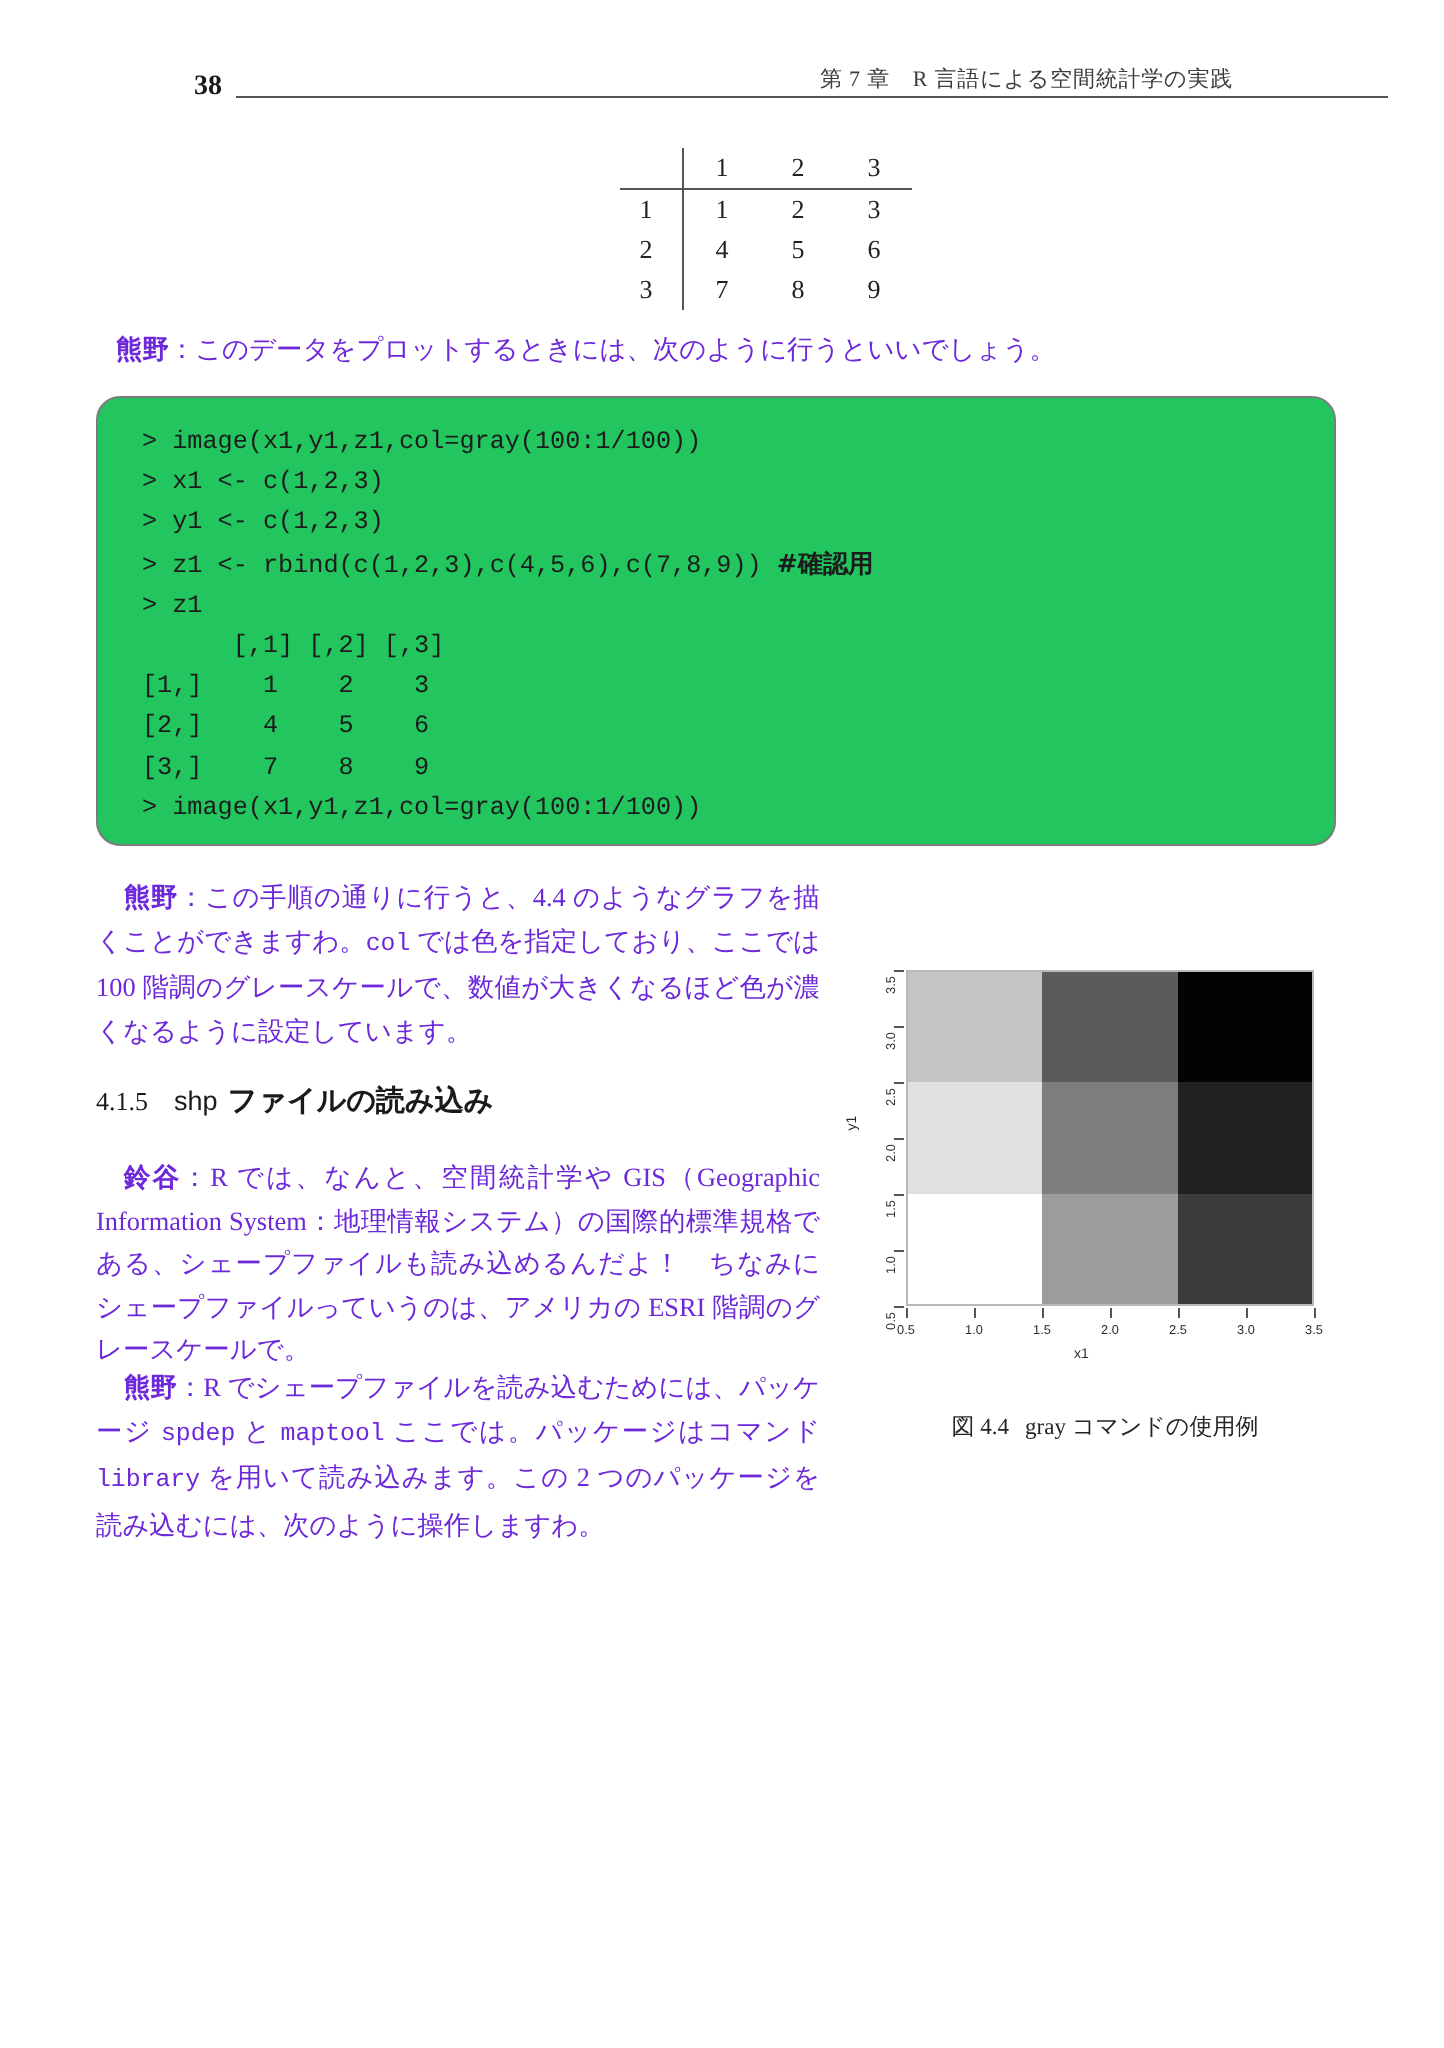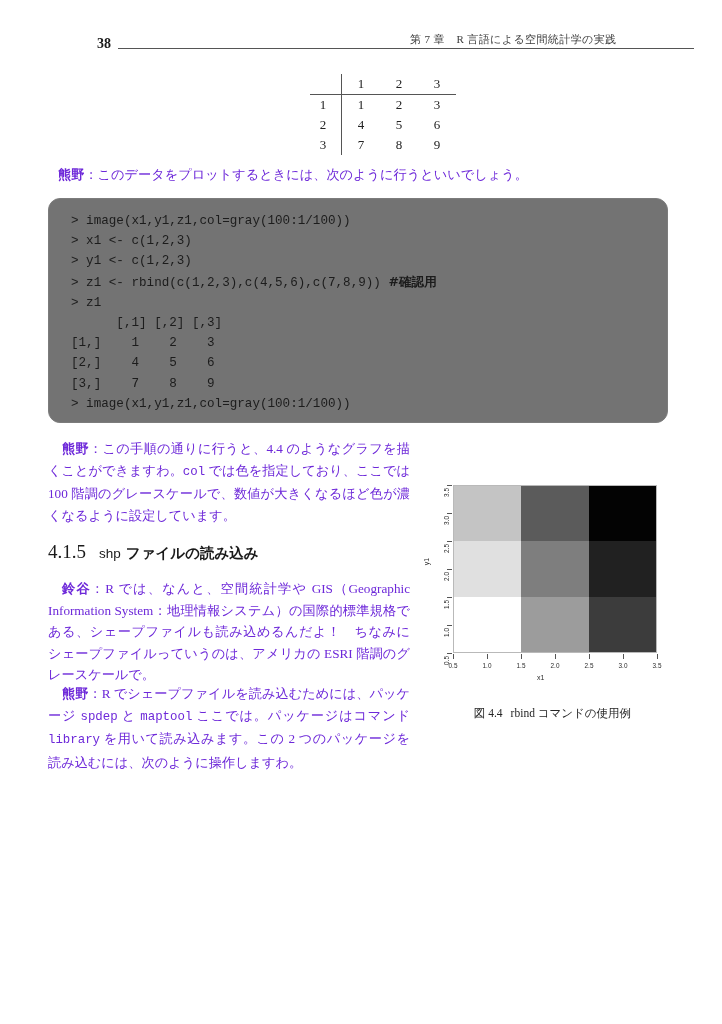--- a/index.html
+++ b/index.html
@@ -125,21 +125,21 @@
 
   
   #code-box {
     position: absolute;
     left: 48px;
     top: 198px;
     width: 620px;
     height: 225px;
     border: 1.2px solid #7c7c7c;
     border-radius: 12px;
-    background: #737373;
+    background: #22c55e;
     box-sizing: border-box;
     padding: 12px 0 10px 22px;
   }
   #code-lines {
     font-family: "Liberation Mono", "DejaVu Sans Mono", monospace;
     font-size: 12.6px;
     line-height: 20.2px;
     color: #1c1c1c;
     white-space: pre;
   }
@@ -162,21 +162,21 @@
     top: 541px;
     width: 380px;
     font-family: "DejaVu Sans", sans-serif;
     font-size: 14.5px;
     font-weight: 700;
     color: #1a1a1a;
   }
   #section-heading .secnum {
     font-weight: 400;
     font-family: "Liberation Serif", serif;
-    font-size: 19px;
+    font-size: 13px;
     margin-right: 13px;
   }
   #section-heading .secmono {
     font-family: Liberation Sans, sans-serif;
     font-weight: 400;
     font-size: 13.5px;
   }
 
   #para-suzuya {
     left: 48px;
@@ -380,15 +380,15 @@
       <div class="xtick-mark" style="left:164px"></div>
       <div class="xtick-label" style="left:155px; top:184px">2.5</div>
       <div class="xtick-mark" style="left:198px"></div>
       <div class="xtick-label" style="left:189px; top:184px">3.0</div>
       <div class="xtick-mark" style="left:232px"></div>
       <div class="xtick-label" style="left:223px; top:184px">3.5</div>
     </div>
   <div id="ylab">y1</div>
   <div id="xlab">x1</div>
   <div id="fig-caption">
-    <span class="capnum">図 4.4</span><span class="capmono">rbind</span><span> コマンドの使用例</span>
+    <span class="capnum">図 4.4</span><span class="capmono">gray</span><span> コマンドの使用例</span>
   </div>
 </div>
 
 </body></html>

